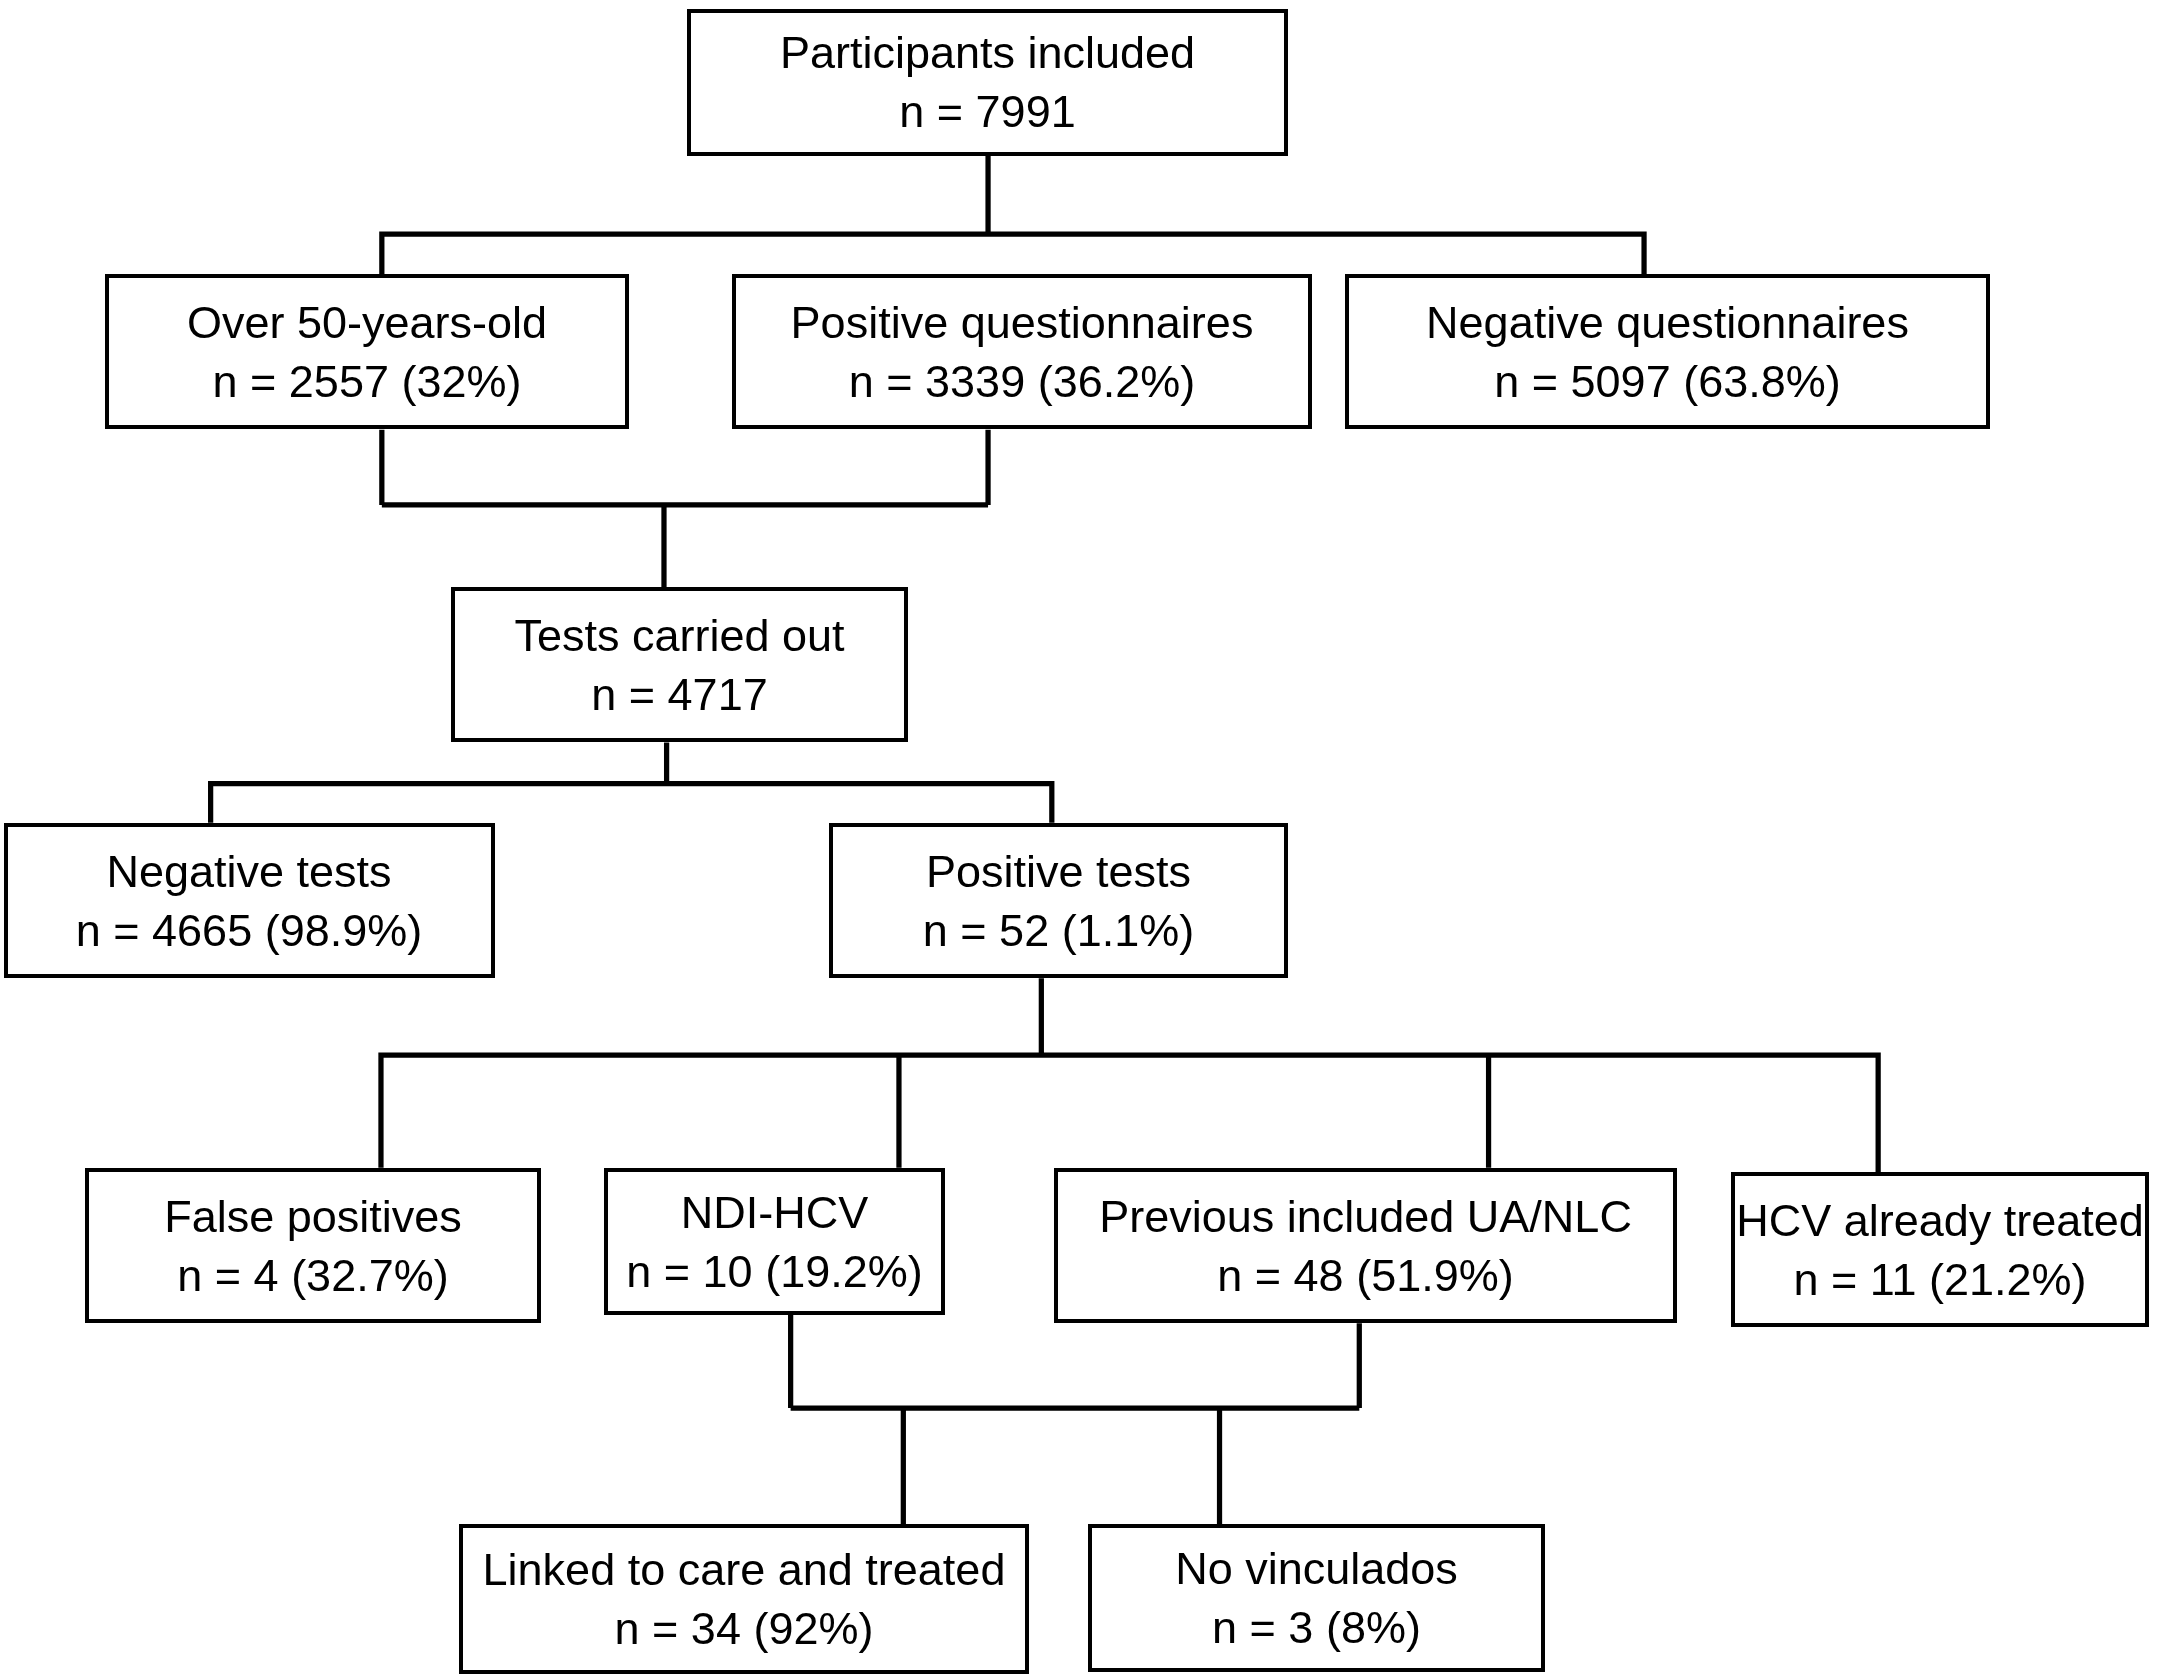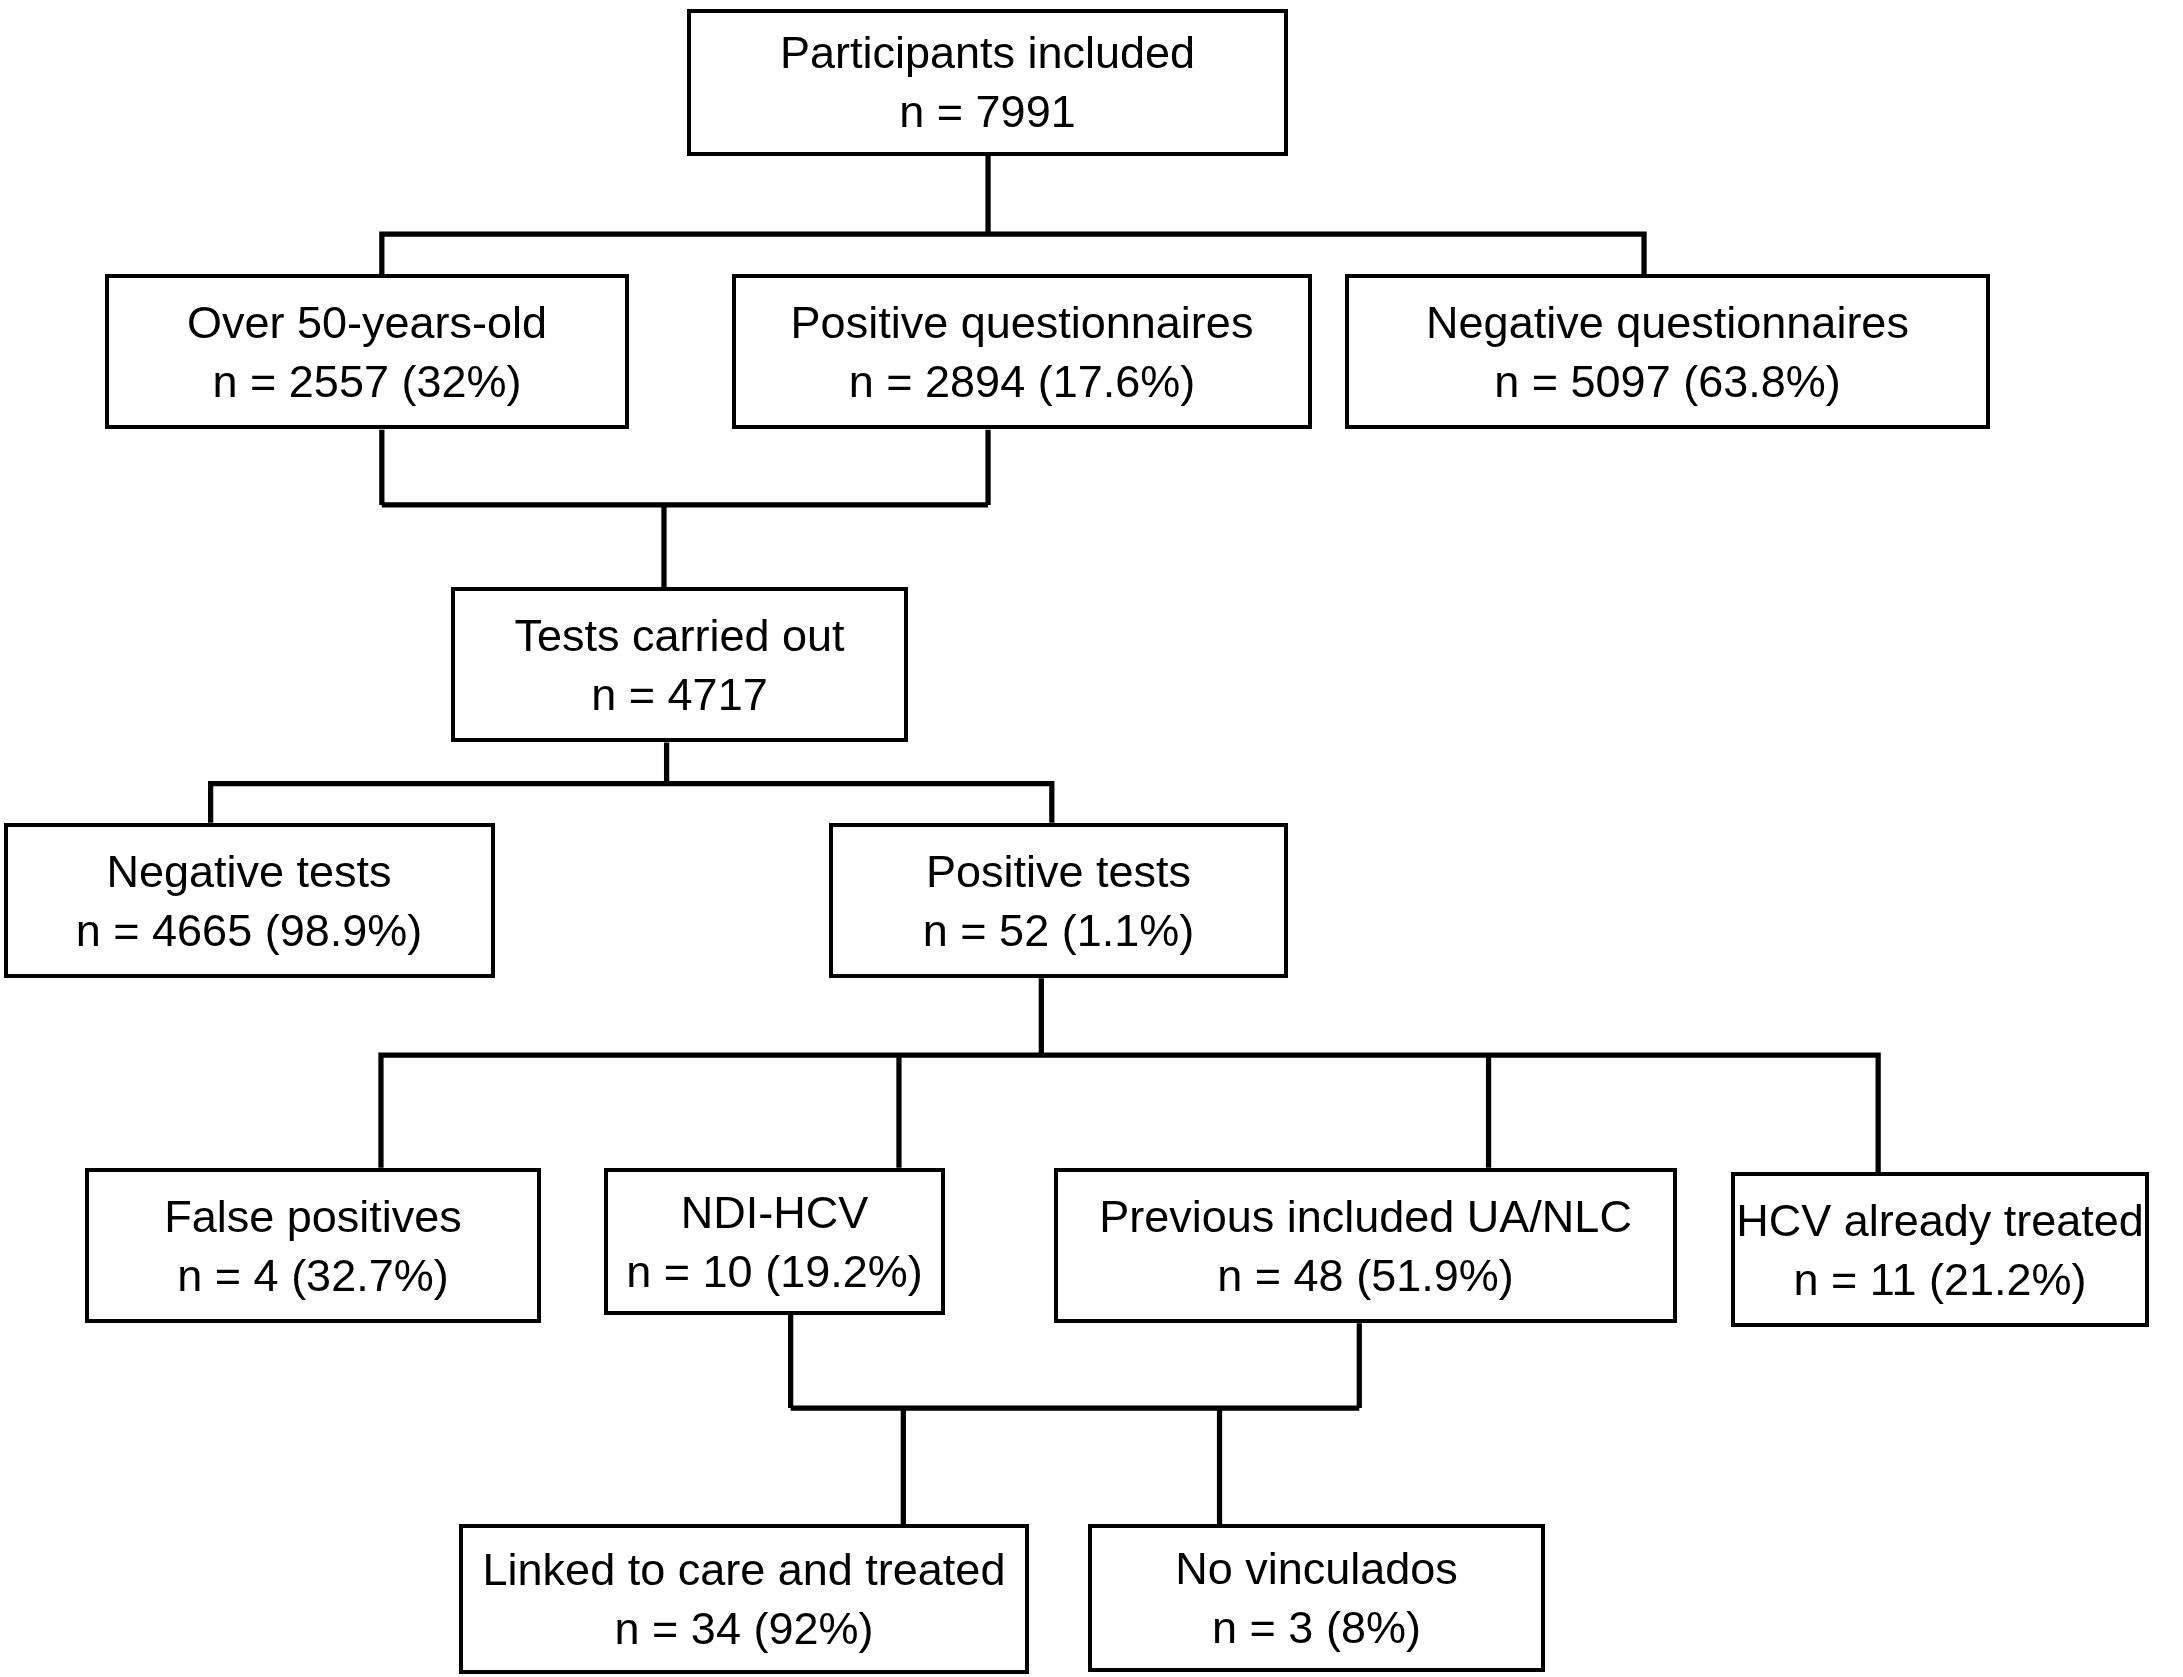--- a/index.html
+++ b/index.html
@@ -61,21 +61,21 @@
     <div>n = 7991</div>
   </div>
 
   <div class="node" style="left:105px; top:274px; width:524px; height:155px">
     <div>Over 50-years-old</div>
     <div>n = 2557 (32%)</div>
   </div>
 
   <div class="node" style="left:732px; top:274px; width:580px; height:155px">
     <div>Positive questionnaires</div>
-    <div>n = 2894 (17.6%)</div>
+    <div>n = 3339 (36.2%)</div>
   </div>
 
   <div class="node" style="left:1345px; top:274px; width:645px; height:155px">
     <div>Negative questionnaires</div>
     <div>n = 5097 (63.8%)</div>
   </div>
 
   <div class="node" style="left:451px; top:587px; width:457px; height:155px">
     <div>Tests carried out</div>
     <div>n = 4717</div>

